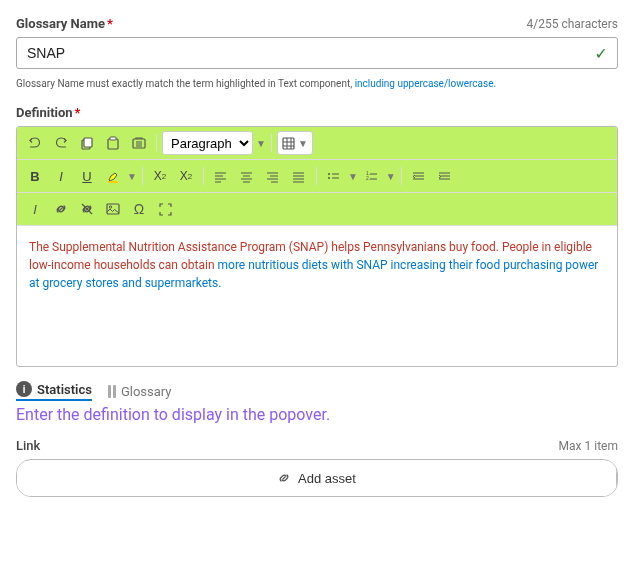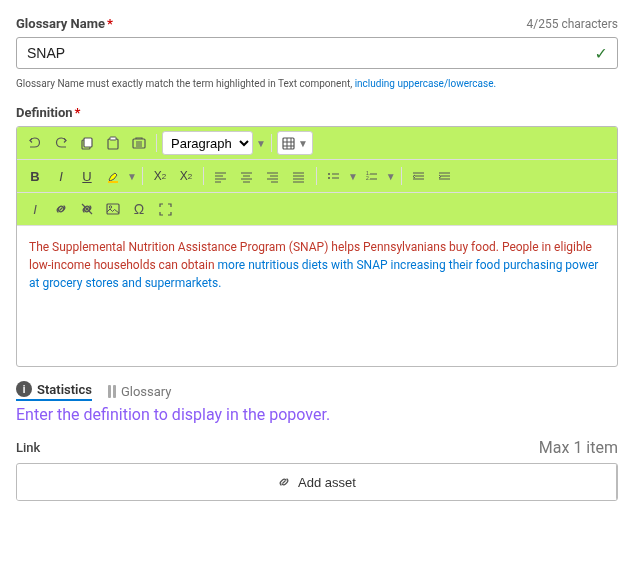--- a/index.html
+++ b/index.html
@@ -206,29 +206,29 @@
       justify-content: space-between;
       align-items: center;
       margin-bottom: 6px;
     }
     .link-label {
       font-size: 13px;
       color: #444;
       font-weight: 500;
     }
     .max-items {
-      font-size: 16px;
+      font-size: 12px;
       color: #777;
     }
 
     .link-row {
       display: flex;
       align-items: center;
       border: 1px solid #bbb;
-      border-radius: 3px;
+      border-radius: 15px;
       overflow: hidden;
       justify-content: center;
     }
 
     .link-btn {
       flex: 1;
       display: flex;
       align-items: center;
       justify-content: center;
       gap: 7px;

